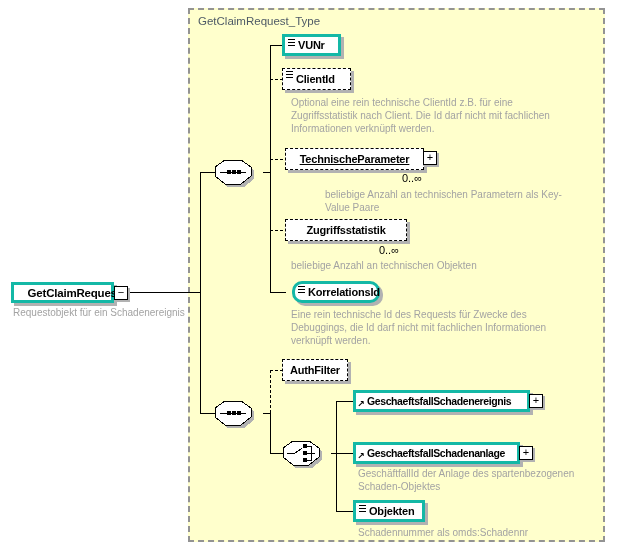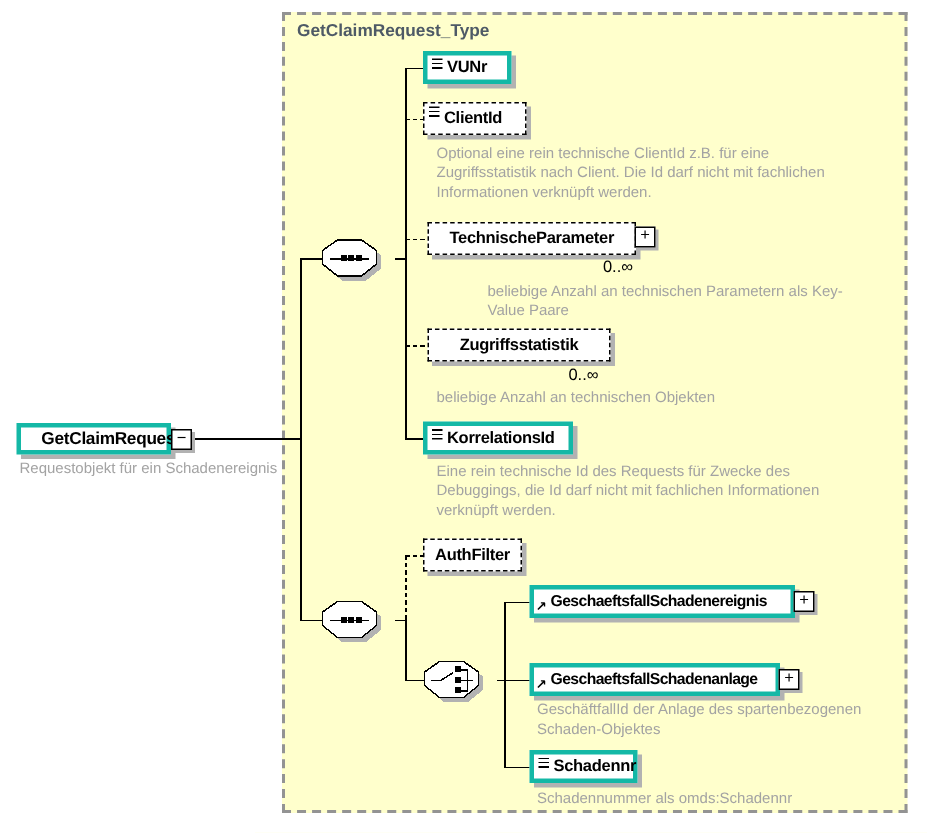--- a/index.html
+++ b/index.html
@@ -6,21 +6,21 @@
   .canvas{
     position:relative;width:618px;height:555px;overflow:hidden;
     font-family:"Liberation Sans","DejaVu Sans",sans-serif;background:#ffffff;
   }
   .type-container{
     position:absolute;left:188px;top:8px;width:413px;height:530px;
     background:#FFFFCC;border:2px dashed #939393;z-index:0;
   }
   .type-label{
     position:absolute;left:8px;top:5px;
-    font-size:11.5px;font-weight:bold;color:#4E5A66;white-space:nowrap;
+    font-size:11.5px;font-weight:normal;color:#4E5A66;white-space:nowrap;
   }
   svg.wires{position:absolute;left:0;top:0;z-index:1;}
   .ebox{
     position:absolute;background:#ffffff;border:3px solid #14b8a6;
     box-shadow:3px 3px 0 #b2b2b2;display:flex;align-items:center;justify-content:center;
     font-size:11px;font-weight:bold;color:#000;z-index:2;letter-spacing:-0.2px;
     white-space:nowrap;box-sizing:border-box;
   }
   .ebox.dashedb{border:1px dashed #000;}
   .ebox.has-ticon{justify-content:flex-start;padding-left:13px;}
@@ -130,36 +130,36 @@
     <span class="ticon"></span>
     <span>VUNr</span>
   </div>
 
   <div class="ebox dashedb has-ticon" style="left:282px;top:68px;width:69px;height:22px;">
     <span class="ticon"></span>
     <span>ClientId</span>
   </div>
   <div class="ann" style="left:291px;top:96px;width:268px;">Optional eine rein technische ClientId z.B. für eine Zugriffsstatistik nach Client. Die Id darf nicht mit fachlichen Informationen verknüpft werden.</div>
 
-  <div class="ebox dashedb" style="left:285px;top:148px;width:139px;height:22px;">
+  <div class="ebox dashedb" style="left:285px;top:148px;width:139px;height:22px;text-decoration:underline;">
     <span>TechnischeParameter</span>
   </div>
   <div class="pm" style="left:423px;top:151px;">
     <span>+</span>
   </div>
   <div class="occ" style="left:352px;top:172px;">0..∞</div>
   <div class="ann" style="left:291px;top:188px;width:245px;margin-left:34px;">beliebige Anzahl an technischen Parametern als Key-Value Paare</div>
 
   <div class="ebox dashedb" style="left:285px;top:219px;width:122px;height:22px;">
     <span>Zugriffsstatistik</span>
   </div>
   <div class="occ" style="left:329px;top:244px;">0..∞</div>
   <div class="ann nowrap" style="left:291px;top:259px;">beliebige Anzahl an technischen Objekten</div>
 
-  <div class="ebox has-ticon" style="left:282px;top:281px;width:100px;height:22px;">
+  <div class="ebox has-ticon" style="left:292px;top:281px;width:88px;height:22px;border-radius:10px;">
     <span class="ticon"></span>
     <span>KorrelationsId</span>
   </div>
   <div class="ann" style="left:291px;top:308px;width:268px;">Eine rein technische Id des Requests für Zwecke des Debuggings, die Id darf nicht mit fachlichen Informationen verknüpft werden.</div>
 
   <div class="ebox dashedb" style="left:282px;top:359px;width:66px;height:22px;">
     <span>AuthFilter</span>
   </div>
 
   <div class="ebox has-reficon tight" style="left:353px;top:390px;width:177px;height:22px;">
@@ -174,17 +174,17 @@
     <span class="reficon">↗</span>
     <span>GeschaeftsfallSchadenanlage</span>
   </div>
   <div class="pm" style="left:519px;top:446px;">
     <span>+</span>
   </div>
   <div class="ann" style="left:358px;top:467px;width:252px;">GeschäftfallId der Anlage des spartenbezogenen Schaden-Objektes</div>
 
   <div class="ebox has-ticon" style="left:353px;top:500px;width:72px;height:22px;">
     <span class="ticon"></span>
-    <span>Schadennr</span>
+    <span>Objekten</span>
   </div>
   <div class="ann nowrap" style="left:358px;top:526px;">Schadennummer als omds:Schadennr</div>
 
 </div>
 
 </body></html>

